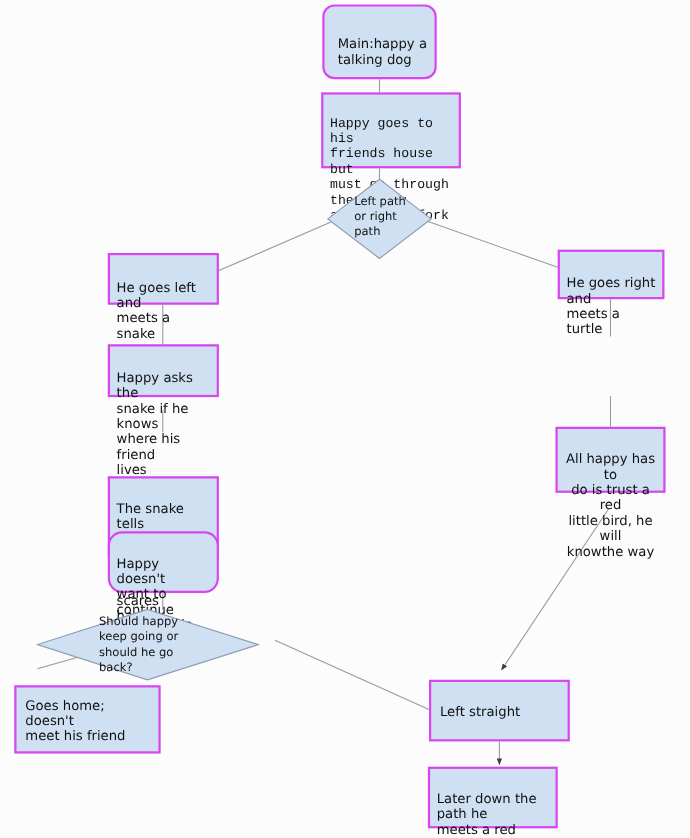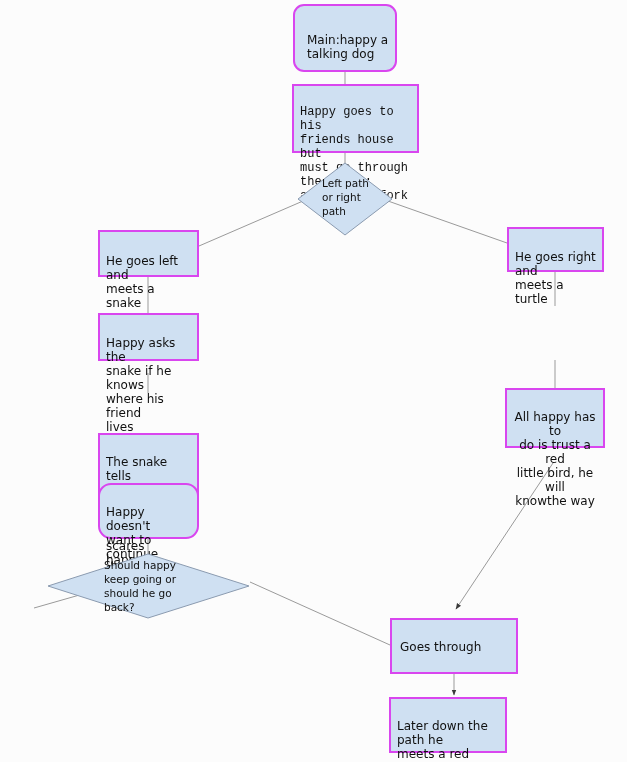--- a/index.html
+++ b/index.html
@@ -137,46 +137,50 @@
 happy</span>
   </div>
 
   <div class="node" style="left:98px; top:483px; width:101px; height:56px; padding-top:6px;border-radius:13px;">
     <span>Happy doesn't
 want to continue
 down, he is
 scared</span>
   </div>
 
-  <div class="diamond-wrap" style="left:47px; top:553px; width:203px; height:66px;">
+  <div class="diamond-wrap" style="left:33px; top:553px; width:203px; height:66px;">
     <svg class="diamond-shape" width="203" height="66" viewBox="0 0 203 66">
       <polygon points="101,1 202,33 101,65 1,33" fill="#cfe0f2" stroke="#8b9bb0" stroke-width="1"></polygon>
     </svg>
     <div class="diamond-label" style="left:57px; top:5px; width:95px;">Should happy
 keep going or
 should he go
 back?</div>
   </div>
 
+  <div class="node vcenter" style="left:13px; top:623px; width:133px; height:62px; padding-left:8px;">
+    <span>Goes home; doesn't
+meet his friend</span>
+  </div>
 
   <div class="node" style="left:507px; top:227px; width:97px; height:45px; padding-top:7px;">
     <span>He goes right and
 meets a turtle</span>
   </div>
 
 
   <div class="node" style="left:505px; top:388px; width:100px; height:60px; padding-top:6px;text-align:center;">
     <span>All happy has to
 do is trust a red
 little bird, he will
 knowthe way</span>
   </div>
 
   <div class="node vcenter" style="left:390px; top:618px; width:128px; height:56px; padding-left:8px;">
-    <span>Goes through</span>
+    <span>Left straight</span>
   </div>
 
   <div class="node" style="left:389px; top:697px; width:118px; height:56px; padding-top:6px;">
     <span>Later down the path he
 meets a red bird? The
 little birdie tells</span>
   </div>
 
 </div>
 

